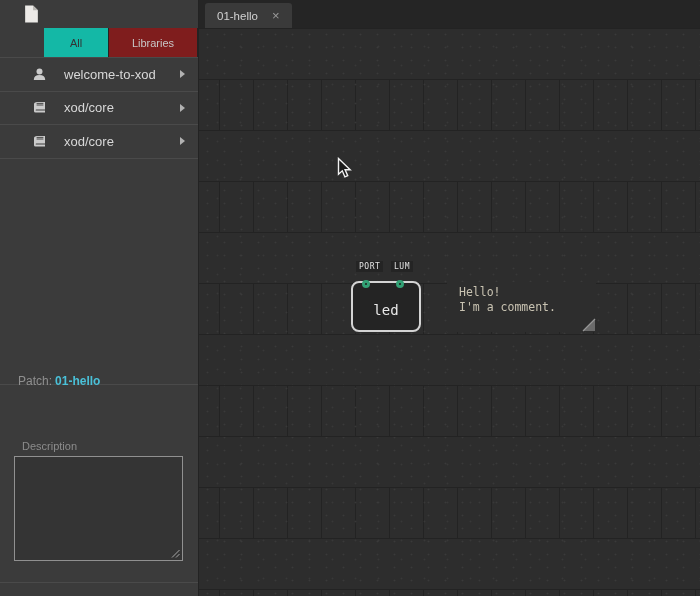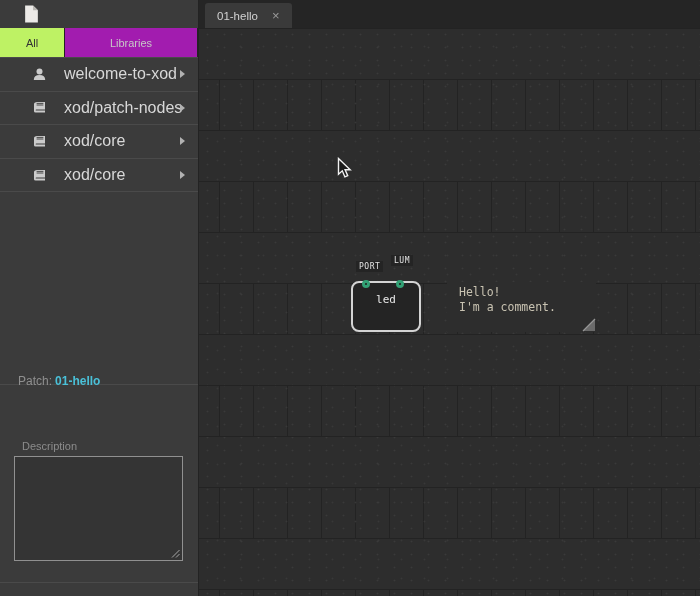--- a/index.html
+++ b/index.html
@@ -6,27 +6,27 @@
   html,body { width:700px; height:596px; overflow:hidden; }
   body { font-family:"Liberation Sans", sans-serif; background:#2d2d2d; }
   .app { display:flex; width:700px; height:596px; }
 
   
   .sidebar { position:relative; width:199px; height:596px; background:#3b3b3b;
              border-right:1px solid #232323; flex:none; }
   .sidebar-header { height:28px; display:flex; align-items:center; padding-left:24px; }
   .sidebar-tabs { display:flex; height:29px; }
   .sidebar-tab { display:flex; align-items:center; justify-content:center;
-                 font-size:11px; color:#c7c7c7; background:#a21caf; cursor:default;
+                 font-size:11px; color:#c7c7c7; background:#7f1d1d; cursor:default;
                  border-right:1px solid #232323; flex:1; }
   .sidebar-tab.first { flex:none; width:65px; }
-  .sidebar-tab.active { background:#bef264; color:#333; }
+  .sidebar-tab.active { background:#14b8a6; color:#333;margin-left:44px; }
   .browser-list { }
   .browser-row { position:relative; height:33.6px; display:flex; align-items:center;
-                 border-top:1px solid #4a4a4a; color:#d8d8d8; font-size:16px; }
+                 border-top:1px solid #4a4a4a; color:#d8d8d8; font-size:13px; }
   .browser-row .li-icon { width:15px; height:15px; margin-left:32px; margin-right:17px;
                           display:inline-flex; }
   .row-arrow { position:absolute; right:13px; top:50%; margin-top:-4px; width:0; height:0;
                border-left:5px solid #b2b2b2; border-top:4px solid transparent;
                border-bottom:4px solid transparent; }
   .list-end { border-top:1px solid #4a4a4a; }
 
   .divider { position:absolute; left:0; right:0; height:1px; background:#4a4a4a; }
   .divider.d1 { top:384px; }
   .divider.d2 { top:582px; }
@@ -60,30 +60,30 @@
       repeating-linear-gradient(90deg, #232323 0 1px, transparent 1px 34px);
     background-size: auto auto, 17px 13px, 23px 19px, auto auto, auto auto;
     background-position: 0 0, 0 0, 7px 9px, 0 0, 20px 0;
     padding-left: 22px;
   }
 
   
   .node { position:absolute; left:152px; top:253px; width:70px; height:51px;
           background:#242424; border:2px solid #d4d4d4; border-radius:8px;
           display:flex; align-items:flex-end; justify-content:center; cursor:default; }
-  .node-label { font-family:"DejaVu Sans Mono", monospace; font-size:11px;
-                color:#e8e8e8; margin-bottom:24px; }
+  .node-label { font-family:"DejaVu Sans Mono", monospace; font-size:14px;
+                color:#e8e8e8; margin-bottom:12px; }
   .pin { position:absolute; top:-3px; width:8px; height:8px; border-radius:50%;
          border:3.5px solid #32a175; background:#1e1e1e; }
   .pin.p0 { left:9px; }
   .pin.p1 { left:43px; }
   .pin-label { position:absolute; background:#242424; color:#e2e2e2; padding:1px 3px;
                font-family:"DejaVu Sans Mono", monospace; font-size:8px; letter-spacing:0.5px; }
   .pin-label.pl0 { left:157px; top:233px; }
-  .pin-label.pl1 { left:192px; top:227px; }
+  .pin-label.pl1 { left:192px; top:233px; }
 
   
   .comment { position:absolute; left:248px; top:254px; width:149px; height:50px;
              background:#2d2d2d; cursor:default; }
   .comment-text { padding:3px 0 0 12px; font-family:"DejaVu Sans Mono", monospace;
                   font-size:11.5px; line-height:15px; color:#c9c3b2; white-space:pre; }
   .comment-handle { position:absolute; right:0; bottom:0; width:14px; height:14px; }
 
   
   .cursor { position:absolute; left:138px; top:129px; pointer-events:none; }
@@ -115,30 +115,20 @@
         <span class="li-icon">
           <svg width="15" height="15" viewBox="0 0 15 15">
             <circle cx="7.5" cy="4.6" r="3" fill="#cbcbcb"></circle>
             <path d="M1.8 13 q0 -5 5.7 -5 q5.7 0 5.7 5 z" fill="#cbcbcb"></path>
           </svg>
         </span>
         <span>welcome-to-xod</span>
         <span class="row-arrow"></span>
       </div>
 
-      <div class="browser-row">
-        <span class="li-icon">
-          <svg width="15" height="15" viewBox="0 0 15 15">
-            <path d="M3.2 2.6 Q2 3 2 4.2 L2 11.2 Q2 12.6 3.6 12.6 L13 12.6 L13 10.6 L4.4 10.6 Q3.6 10.6 3.6 10 Q3.6 9.4 4.4 9.4 L13 9.4 L13 2 L5 2 Q3.8 2 3.2 2.6 Z" fill="#cbcbcb"></path>
-            <path d="M4.6 3.4 L11.4 3.4 M4.6 5 L11.4 5" stroke="#3b3b3b" stroke-width="0.9" fill="none"></path>
-          </svg>
-        </span>
-        <span>xod/patch-nodes</span>
-        <span class="row-arrow"></span>
-      </div>
 
 
       <div class="browser-row">
         <span class="li-icon">
           <svg width="15" height="15" viewBox="0 0 15 15">
             <path d="M3.2 2.6 Q2 3 2 4.2 L2 11.2 Q2 12.6 3.6 12.6 L13 12.6 L13 10.6 L4.4 10.6 Q3.6 10.6 3.6 10 Q3.6 9.4 4.4 9.4 L13 9.4 L13 2 L5 2 Q3.8 2 3.2 2.6 Z" fill="#cbcbcb"></path>
             <path d="M4.6 3.4 L11.4 3.4 M4.6 5 L11.4 5" stroke="#3b3b3b" stroke-width="0.9" fill="none"></path>
           </svg>
         </span>
         <span>xod/core</span>

